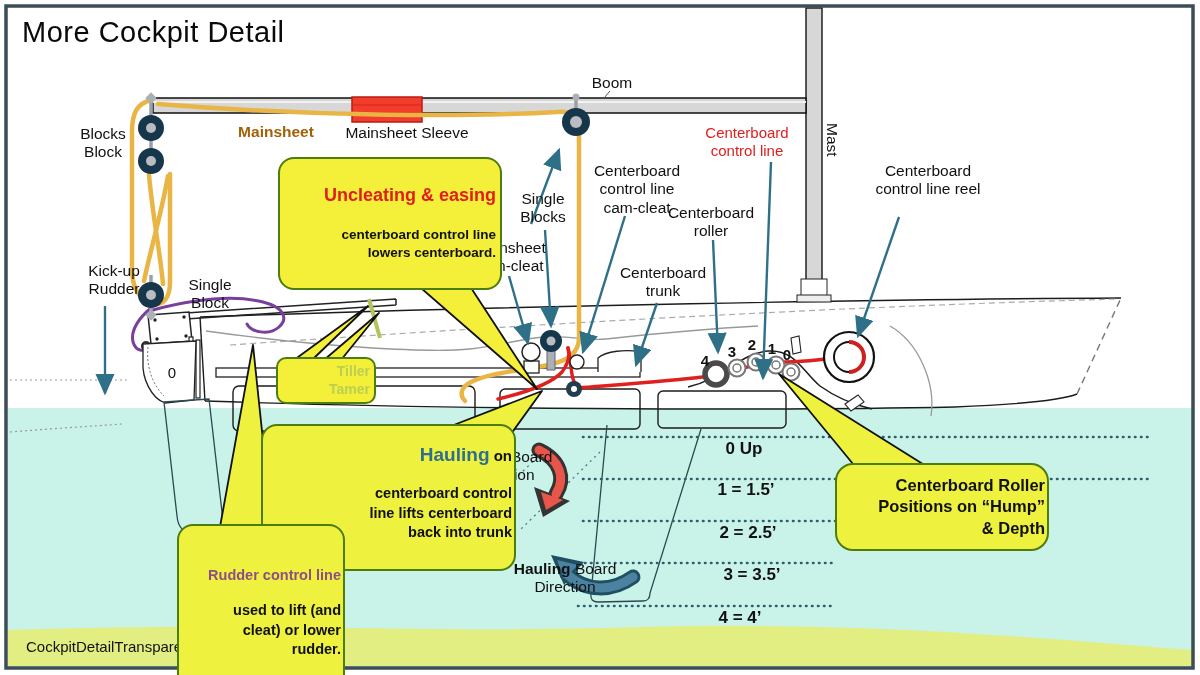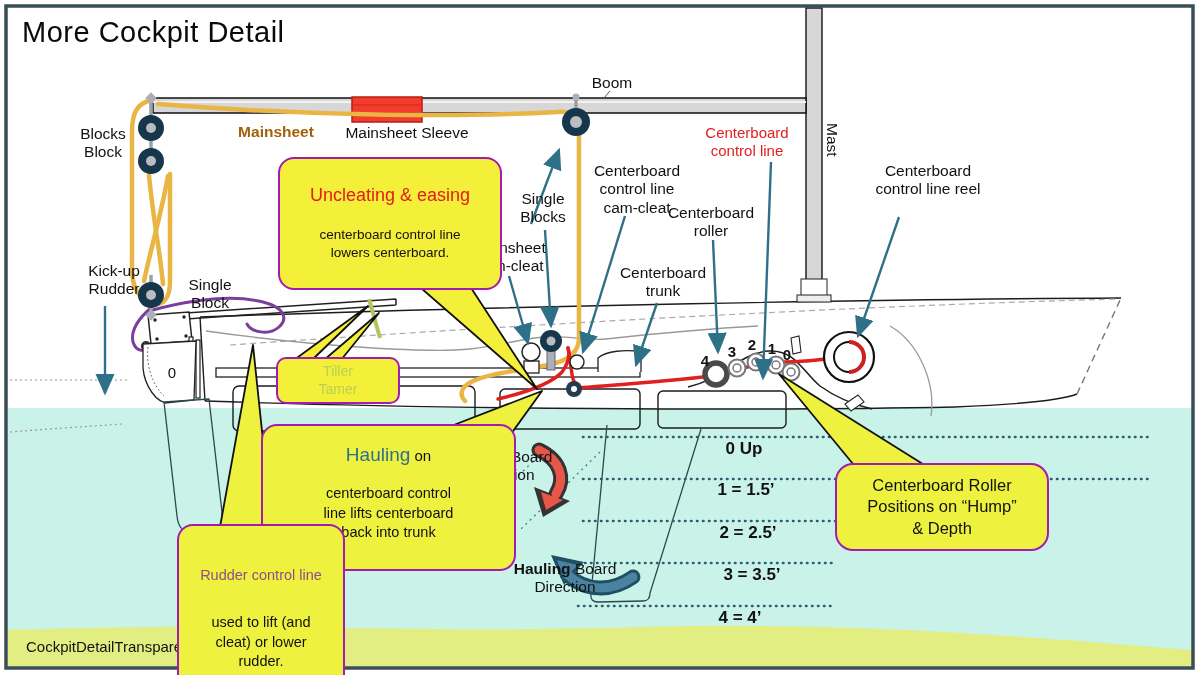--- a/index.html
+++ b/index.html
@@ -4,22 +4,22 @@
 <style>
   html,body{margin:0;padding:0;background:#fff;}
   #stage{position:relative;width:1200px;height:675px;background:#fff;overflow:hidden;
          font-family:"Liberation Sans",sans-serif;}
   #stage svg{position:absolute;left:0;top:0;}
   .lbl{position:absolute;color:#111;font-size:15.5px;line-height:1.18;text-align:center;
        white-space:pre-line;}
   .bold{font-weight:bold;}
   .title{position:absolute;left:22px;top:16px;font-size:29px;font-weight:normal;color:#0a0a0a;
          letter-spacing:.5px;}
-  .callout{position:absolute;background:#f4ef39;border:2px solid #a21caf;border-radius:16px;
-           text-align:center;white-space:pre-line;font-weight:normal;color:#111;}
+  .callout{position:absolute;background:#f4ef39;border:2px solid #4d7c0f;border-radius:16px;
+           text-align:right;white-space:pre-line;font-weight:bold;color:#111;}
   .callout.water{background:#eef23f;}
   .caption{position:absolute;left:26px;top:638px;font-size:15px;color:#111;}
   .vert{transform:rotate(90deg);transform-origin:left top;}
 </style>
 </head>
 <body>
 
 <div id="stage">
 
 <svg width="1200" height="675" viewBox="0 0 1200 675">
@@ -247,33 +247,33 @@
 <div class="lbl bold" style="left:698px;top:523px;width:100px;font-size:17px;">2 = 2.5’</div>
 <div class="lbl bold" style="left:702px;top:565px;width:100px;font-size:17px;">3 = 3.5’</div>
 <div class="lbl bold" style="left:690px;top:608px;width:100px;font-size:17px;">4 = 4’</div>
 
 <div class="callout" style="left:278px;top:157px;width:212px;padding:8px 4px 9px;">
   <div style="color:#e11d1d;font-size:18px;">Uncleating &amp; easing</div>
   <div style="font-size:13.5px;line-height:1.3;margin-top:2px;">centerboard control line
 lowers centerboard.</div>
 </div>
 
-<div class="callout" style="left:276px;top:357px;width:88px;padding:3px 16px 4px;border-radius:10px;font-size:14px;line-height:1.3;color:#bccf52;">Tiller
+<div class="callout" style="left:276px;top:357px;width:88px;padding:3px 4px 4px;border-radius:10px;font-size:14px;line-height:1.3;color:#bccf52;">Tiller
 Tamer</div>
 
 <div class="callout water" style="left:261px;top:424px;width:247px;padding:0 2px 8px;">
   <div><span style="color:#2e6f8e;font-size:19px;">Hauling</span><span style="font-size:15px;"> on</span></div>
   <div style="font-size:14.5px;line-height:1.35;">centerboard control
 line lifts centerboard
 back into trunk</div>
 </div>
 
 <div class="callout water" style="left:177px;top:524px;width:160px;padding:23px 2px;">
   <div style="color:#8d4f86;font-size:14.5px;">Rudder control line</div>
-  <div style="font-size:14.5px;line-height:1.35;margin-top:12px;">used to lift (and
+  <div style="font-size:14.5px;line-height:1.35;">used to lift (and
 cleat) or lower
 rudder.</div>
 </div>
 
 <div class="callout water" style="left:835px;top:463px;width:206px;padding:10px 2px;font-size:16.5px;line-height:1.3;border-radius:18px;">Centerboard Roller
 Positions on “Hump”
 &amp; Depth</div>
 
 </div>
 

